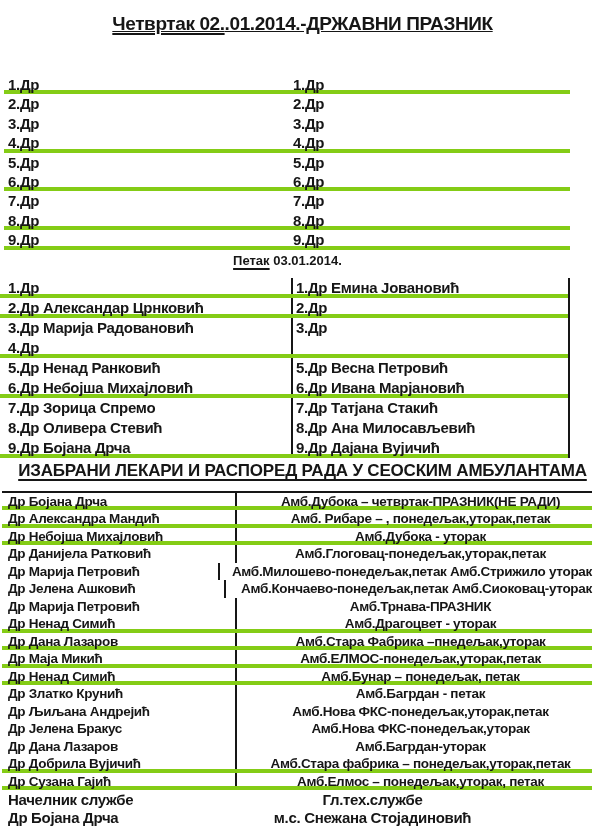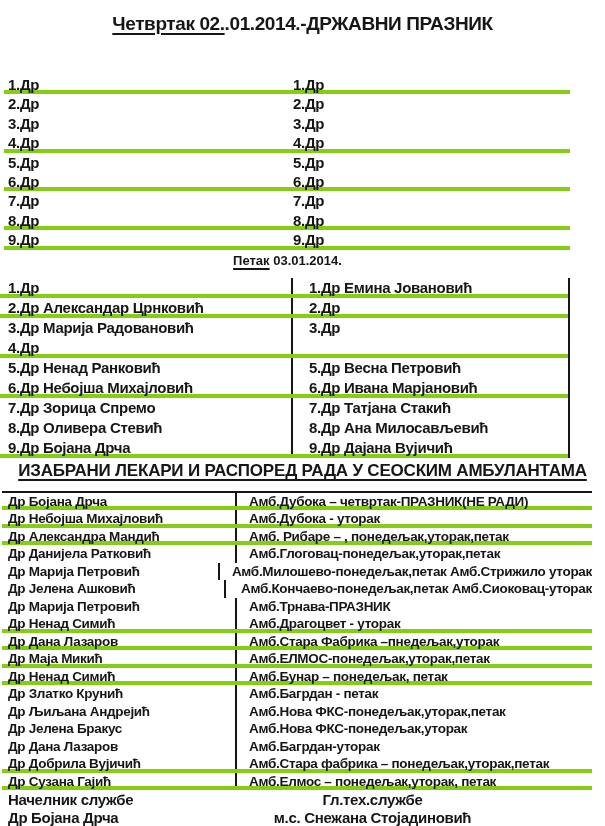--- a/index.html
+++ b/index.html
@@ -8,50 +8,50 @@
     width: 605px; height: 826px; position: relative;
     font-family: "Liberation Sans", "DejaVu Sans", sans-serif;
     font-weight: 700; color: #161616;
   }
   .doc { position: absolute; inset: 0; }
 
   .u  { text-decoration: underline; text-decoration-thickness: 2px; text-underline-offset: 3px; }
 
   #title {
     position: absolute; top: 13px; left: 0; width: 605px;
-    text-align: center; font-size: 19px; letter-spacing: -0.4px; white-space: pre;
+    text-align: center; font-size: 19px; letter-spacing: -0.4px; white-space: pre; text-decoration: underline;
   }
 
   
   #thursday { position: absolute; top: 75px; left: 4px; width: 566px; }
   #thursday .row { display: flex; height: 19.4px; line-height: 19.4px; font-size: 15px; letter-spacing: -0.3px; }
   #thursday .cl { width: 289px; padding-left: 4px; white-space: pre; }
   #thursday .cr { flex: 1; white-space: pre; }
 
   #friday-heading {
     position: absolute; top: 253px; left: 0; width: 575px;
     text-align: center; font-size: 13px; white-space: pre;
   }
 
   
   #friday { position: absolute; top: 278px; left: 0; width: 570px; border-right: 2px solid #161616; }
   #friday .row { display: flex; height: 20px; line-height: 20px; font-size: 15px; letter-spacing: -0.3px; }
   #friday .cl { width: 293px; padding-left: 8px; border-right: 2px solid #161616; white-space: pre; }
-  #friday .cr { flex: 1; padding-left: 16px; white-space: pre; }
+  #friday .cr { flex: 1; padding-left: 3px; white-space: pre; }
 
   #clinics-heading {
     position: absolute; top: 461px; left: 0; width: 605px;
     text-align: center; font-size: 17px; letter-spacing: -0.2px; white-space: pre;
   }
 
   
   #clinics { position: absolute; top: 491px; left: 2px; width: 590px; border-top: 2px solid #161616; }
   #clinics .row { display: flex; height: 17.47px; line-height: 17.4px; font-size: 13.5px; letter-spacing: -0.3px; }
   #clinics .cl { width: 235px; padding-left: 6px; border-right: 2px solid #161616; white-space: pre; }
-  #clinics .cr { flex: 1; padding-left: 12px; white-space: pre; }
+  #clinics .cr { flex: 1; padding-left: 12px; white-space: pre; text-align: center; }
 
   .rule { border-bottom: 4px solid #84cc16; }
 
   #footer { position: absolute; top: 791px; left: 0; width: 490px; font-size: 15px; letter-spacing: -0.3px; }
   #footer .fr { position: relative; height: 18px; line-height: 18px; }
   #footer .fl { position: absolute; left: 8px; white-space: pre; }
   #footer .frr { position: absolute; left: 240px; width: 265px; text-align: center; white-space: pre; }
 </style>
 </head>
 <body>
@@ -140,26 +140,26 @@
     </div>
 
   <div id="clinics-heading"><span class="u">ИЗАБРАНИ ЛЕКАРИ И РАСПОРЕД РАДА У СЕОСКИМ АМБУЛАНТАМА</span></div>
 
   <div id="clinics">
       <div class="row rule">
         <div class="cl">Др Бојана Дрча</div>
         <div class="cr">Амб.Дубока – четвртак-ПРАЗНИК(НЕ РАДИ)</div>
       </div>
       <div class="row rule">
+        <div class="cl">Др Александра Мандић</div>
+        <div class="cr">Амб. Рибаре – , понедељак,уторак,петак</div>
+      </div>
+      <div class="row rule">
         <div class="cl">Др Небојша Михајловић</div>
         <div class="cr">Амб.Дубока - уторак</div>
-      </div>
-      <div class="row rule">
-        <div class="cl">Др Александра Мандић</div>
-        <div class="cr">Амб. Рибаре – , понедељак,уторак,петак</div>
       </div>
       <div class="row">
         <div class="cl">Др Данијела Ратковић</div>
         <div class="cr">Амб.Глоговац-понедељак,уторак,петак</div>
       </div>
       <div class="row">
         <div class="cl">Др Марија Петровић</div>
         <div class="cr">Амб.Милошево-понедељак,петак Амб.Стрижило уторак</div>
       </div>
       <div class="row">

